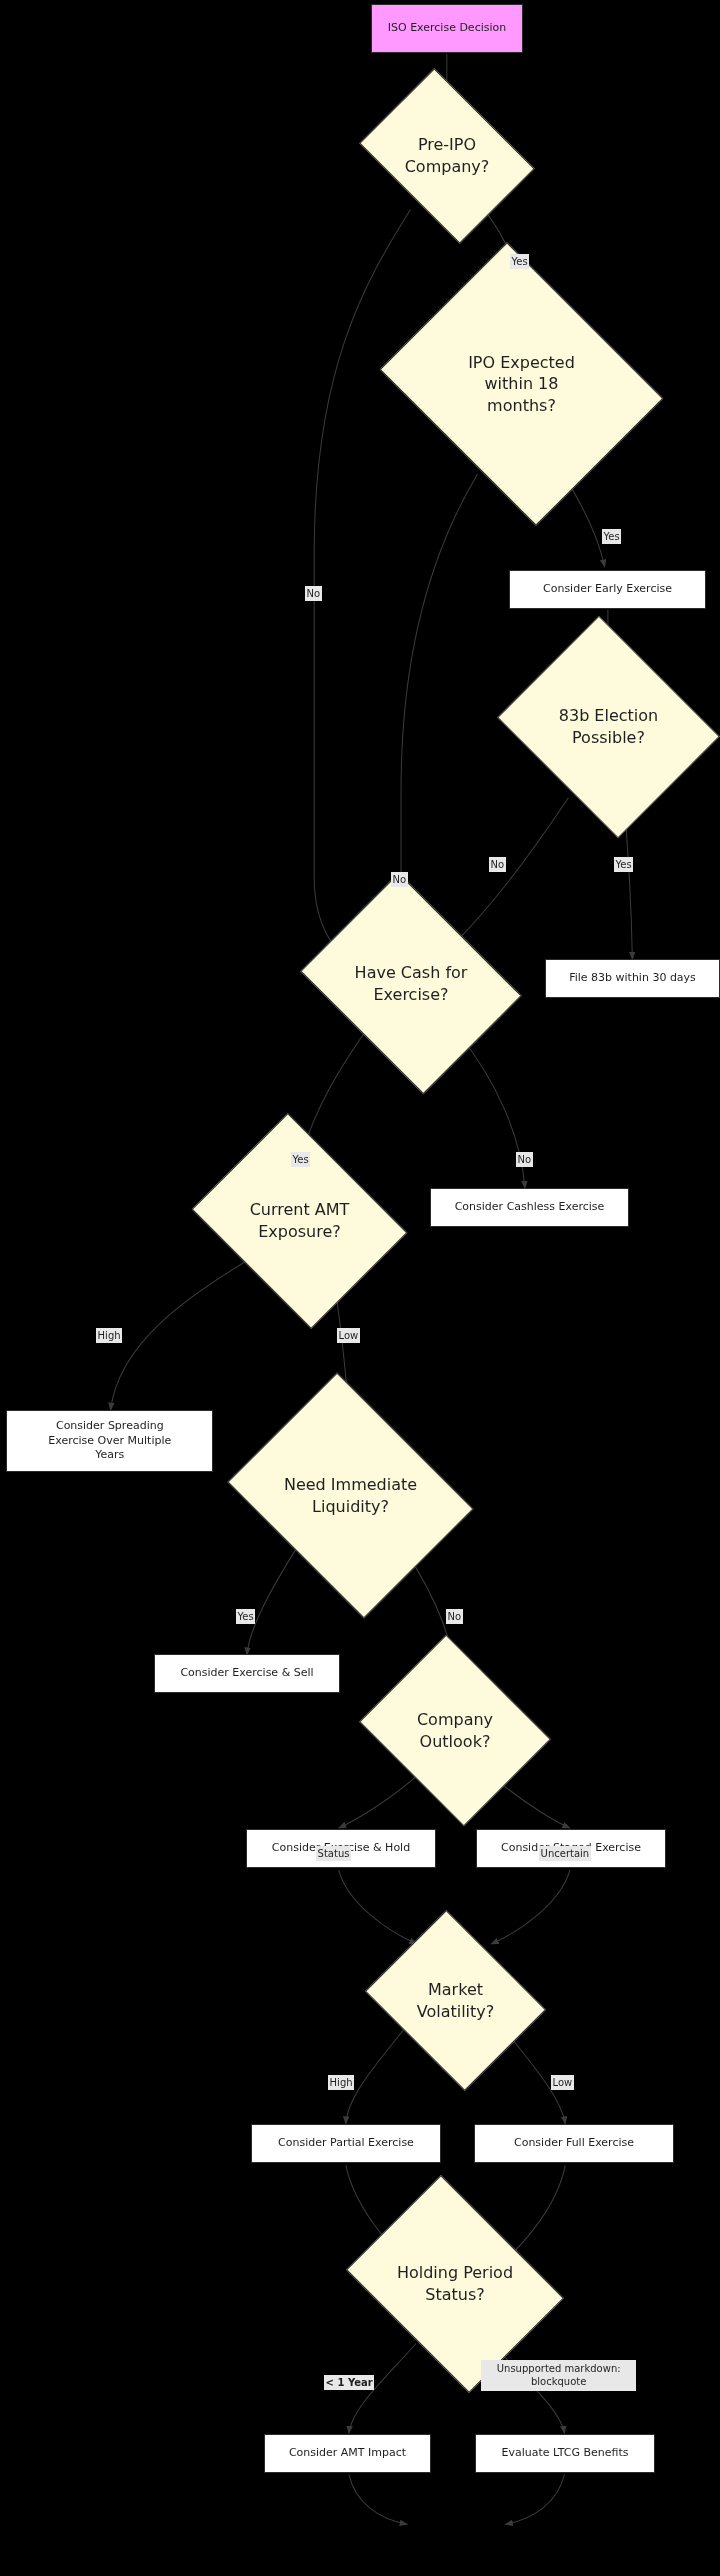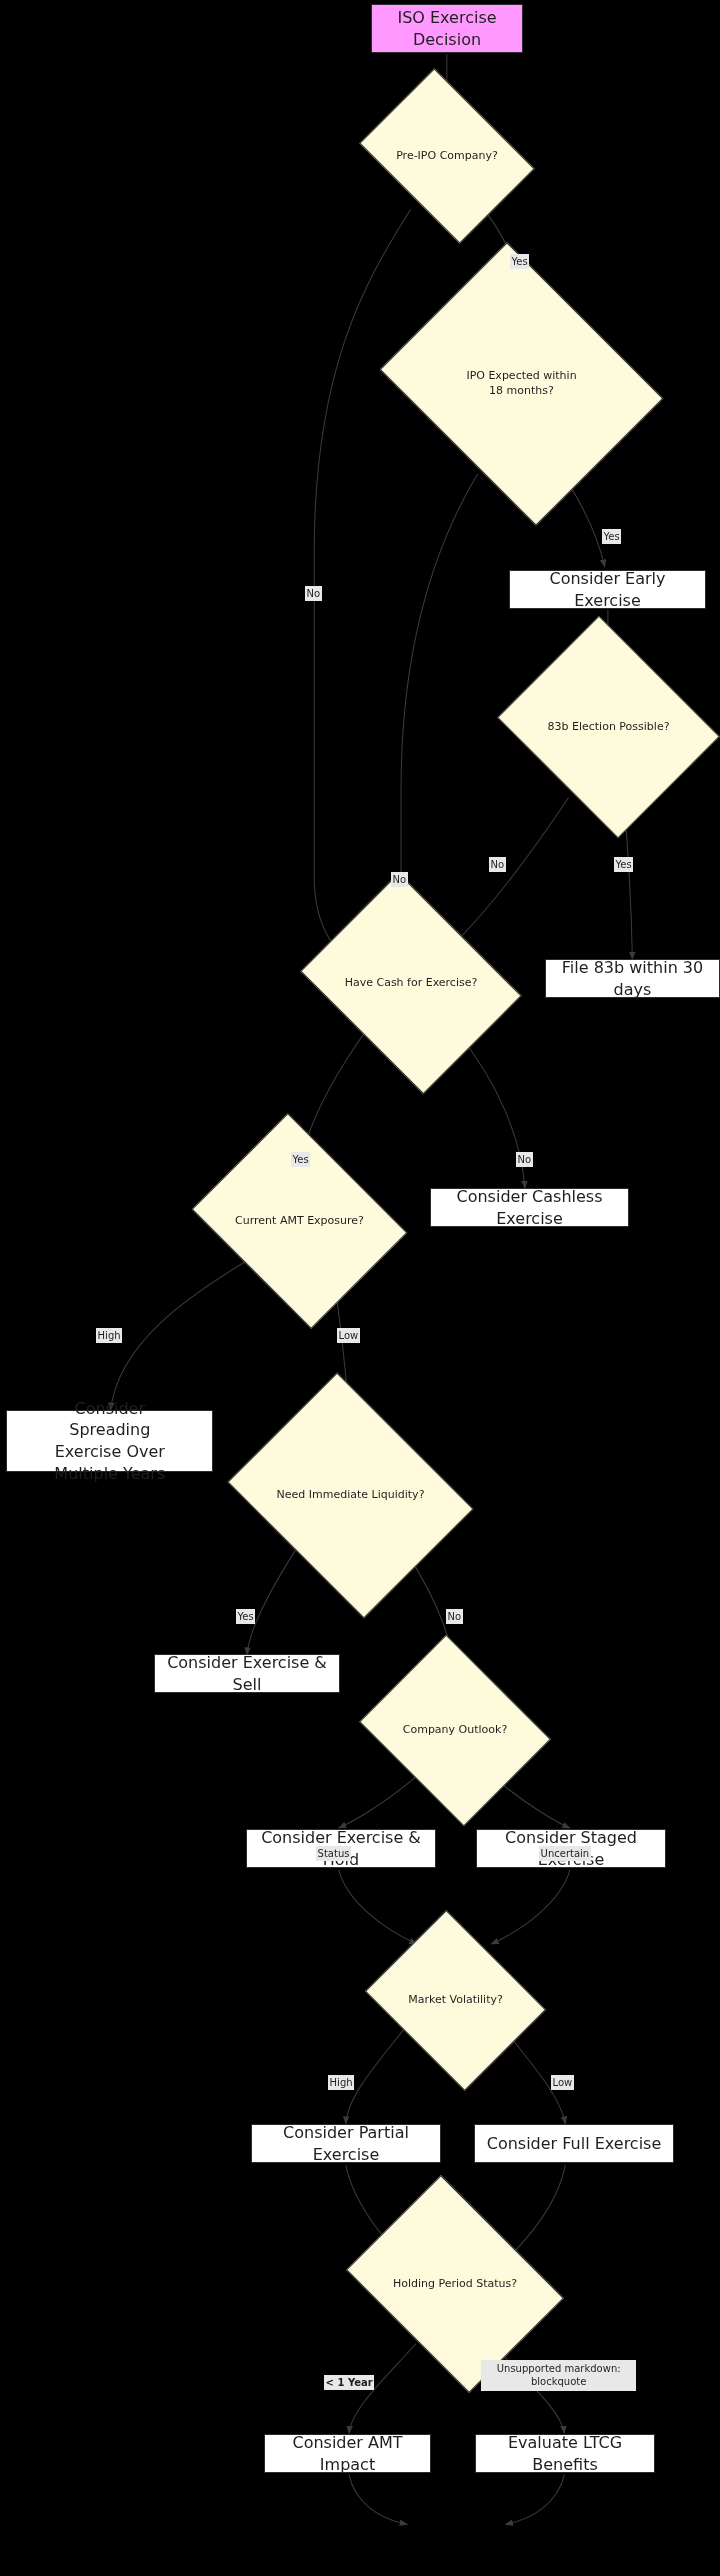--- a/index.html
+++ b/index.html
@@ -11,21 +11,21 @@
     overflow:hidden;
     font-family:"DejaVu Sans","Liberation Sans",sans-serif;
   }
   svg#edges{position:absolute;left:0;top:0;width:720px;height:2576px;}
   .node{
     position:absolute;
     box-sizing:border-box;
     display:flex;align-items:center;justify-content:center;
     text-align:center;
     color:#1f1f20;
-    font-size:16px;
+    font-size:11px;
     line-height:1.35;
     z-index:3;
   }
   .rect{
     border:1.3px solid #2b2b2b;
     padding:4.7px 8px;
   }
   .n-start{background:#ff99ff;}
   .n-action{background:#ffffff;}
   .n-end{background:#b5aefc;}
@@ -38,21 +38,21 @@
     position:absolute;left:0;top:0;width:100%;height:100%;
     background:#fdfbdc;
     border:1.3px solid #2b2b2b;
     transform:rotate(45deg);
     box-sizing:border-box;
   }
   .diamond-label{
     position:relative;z-index:2;
     text-align:center;
     color:#1f1f20;
-    font-size:11px;
+    font-size:16px;
     line-height:1.35;
     padding:0 3.2px;
     width:100%;
   }
   .edge-label{
     position:absolute;
     z-index:4;
     background:#e8e8e8;
     color:#1f1f20;
     font-size:10px;

